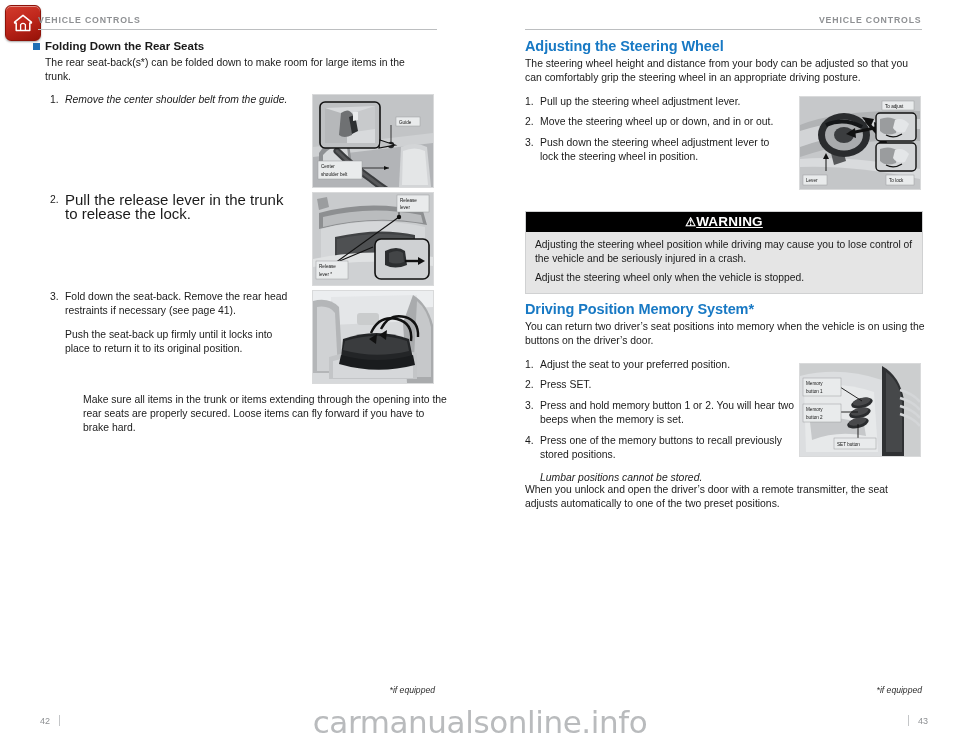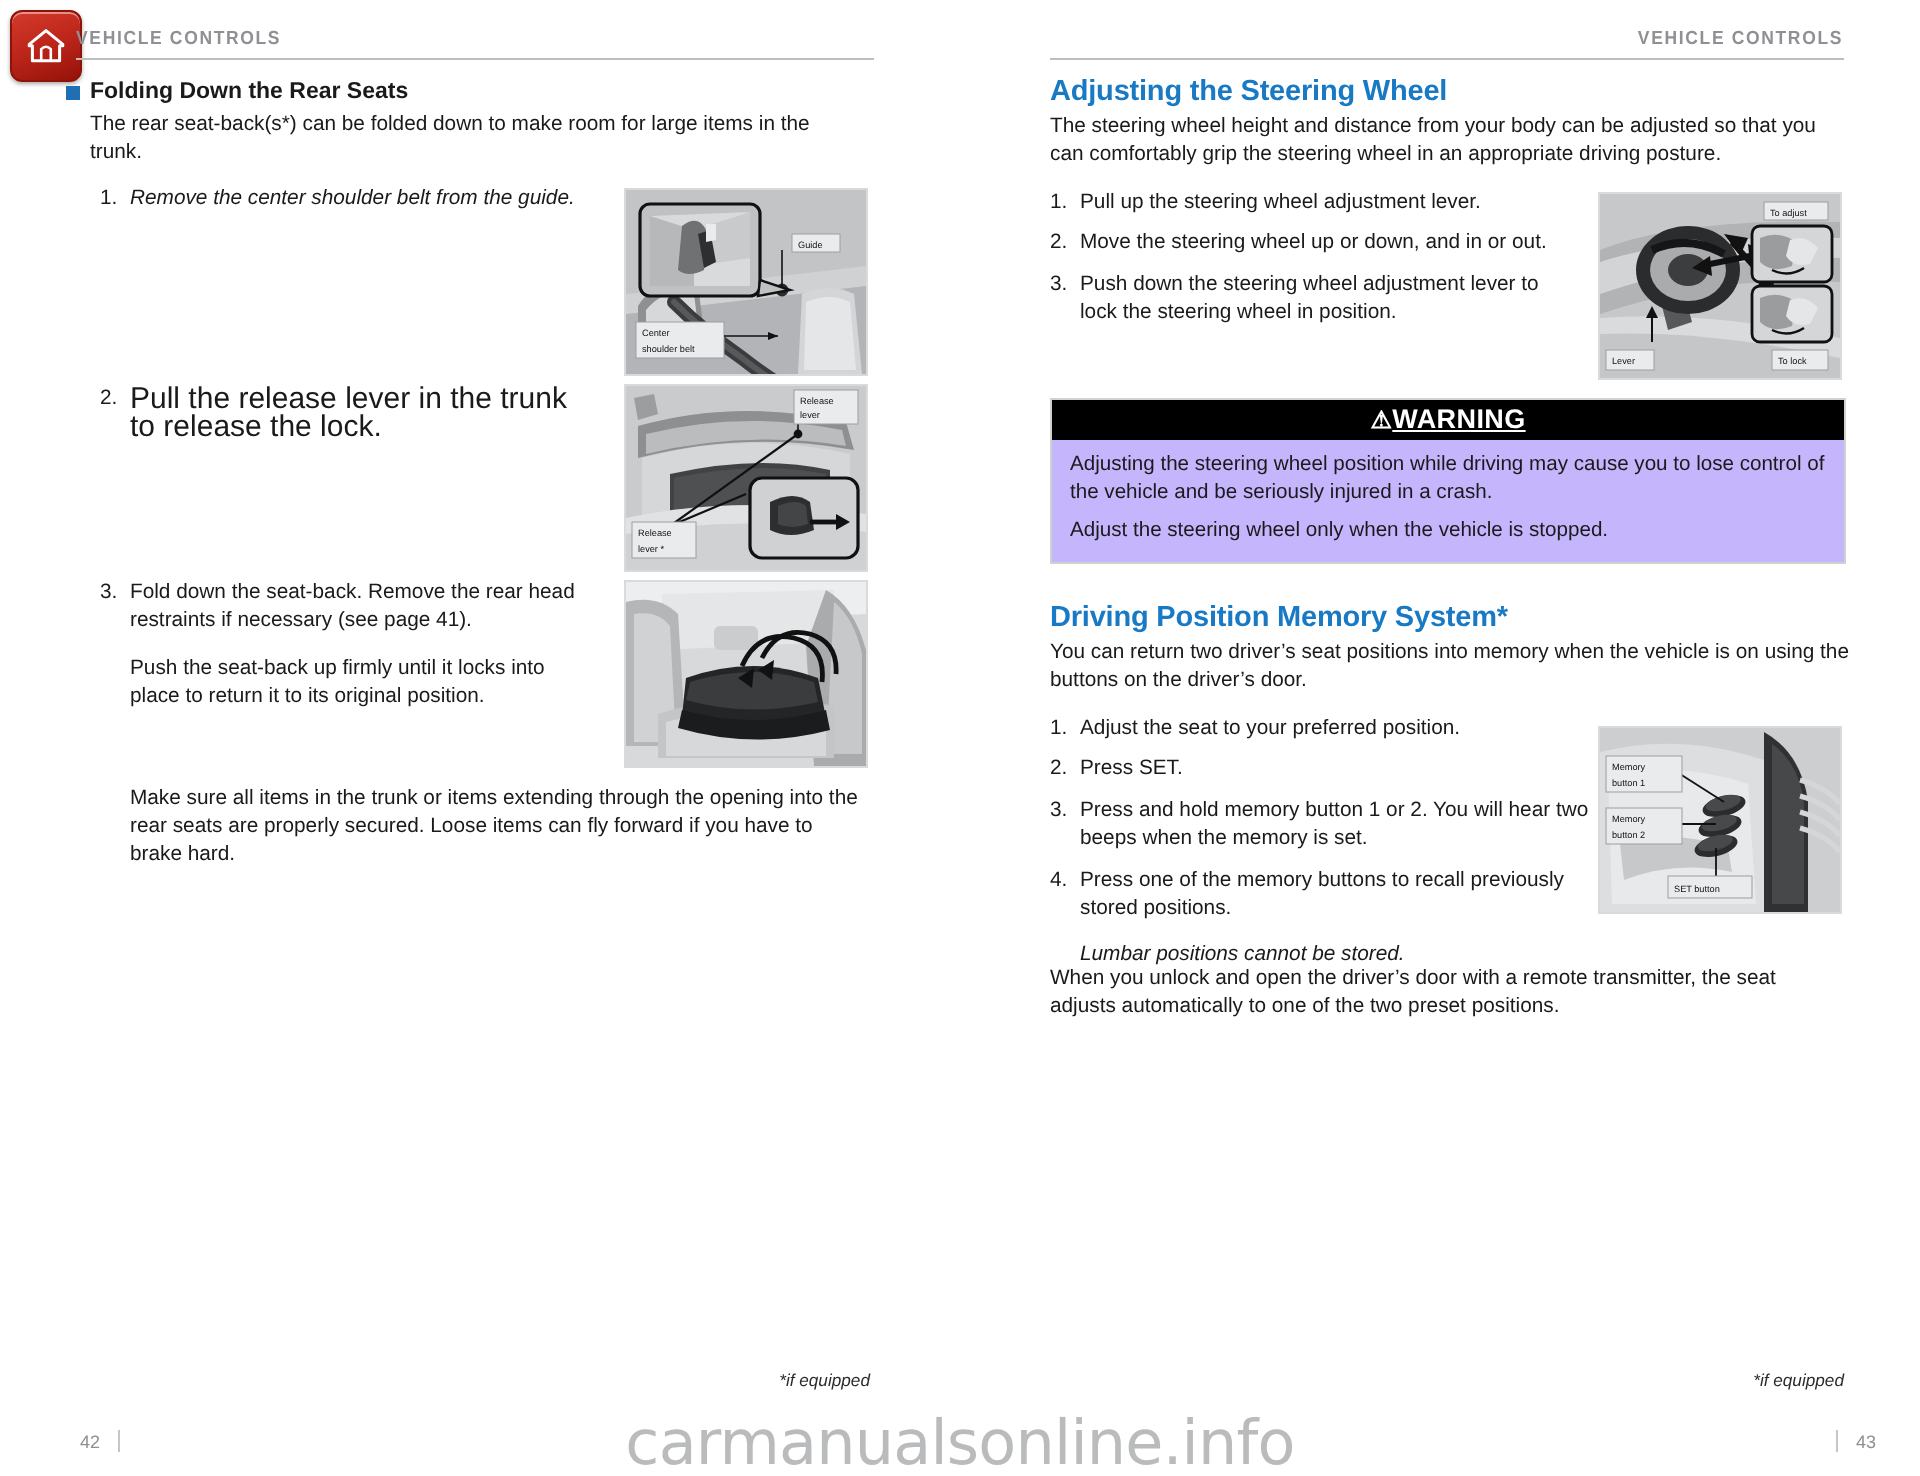--- a/index.html
+++ b/index.html
@@ -71,21 +71,22 @@
     border:1px solid #d9dadb;
     background:#bfc1c3;
     overflow:hidden;
   }
   .fig svg{display:block;}
 
   
   .warn{
     position:absolute;
     border:1px solid #d0d1d2;
-    background:#c4b5fd;
+    background:#e5e5e5;
+    margin-top:12px;
   }
   .warn-bar{
     background:#000;color:#fff;text-align:center;
     font-size:13.5px;font-weight:bold;letter-spacing:.2px;
     padding:2px 0 3px 0;
   }
   .warn-bar .u{text-decoration:underline;}
   .warn-body{padding:6px 9px 8px 9px;}
   .warn-body p{margin:0 0 6px 0;font-size:10.3px;line-height:13.6px;}
   .warn-body p:last-child{margin-bottom:0;}
@@ -262,21 +263,21 @@
         <path d="M32 50 q32 -10 62 0 l2 10 q-34 8 -66 -1 Z" fill="#3a3c3e"></path>
         <path d="M28 64 q36 10 72 0 l2 10 q-38 10 -76 -1 Z" fill="#1a1c1e"></path>
 
         <path d="M58 42 q8 -18 26 -14 q16 4 14 22" stroke="#111" stroke-width="2.4" fill="none"></path>
         <path d="M56 48 l8 -5 l-1 10 Z" fill="#111"></path>
         <path d="M68 38 q8 -16 24 -12 q14 4 13 20" stroke="#111" stroke-width="2.4" fill="none"></path>
         <path d="M66 44 l8 -5 l-1 10 Z" fill="#111"></path>
       </svg>
     </div>
 
-    <div class="p" style="position:absolute;left:65px;top:393px;width:370px;">Make sure all items in the trunk or items extending through the opening into the rear seats are properly secured. Loose items can fly forward if you have to brake hard.</div>
+    <div class="p" style="position:absolute;left:83px;top:393px;width:370px;">Make sure all items in the trunk or items extending through the opening into the rear seats are properly secured. Loose items can fly forward if you have to brake hard.</div>
 
     <div class="footnote" style="right:45px;">*if equipped</div>
     <div class="pagenum" style="left:40px;">
       <span>42</span>
       <span class="bar"></span>
     </div>
   </div>
 
   <div class="col col-right">
 
@@ -416,21 +417,21 @@
         <text class="lbl" x="6" y="47" font-size="5.6" fill="#111">Memory</text>
         <text class="lbl" x="6" y="55" font-size="5.6" fill="#111">button 2</text>
         <rect x="34" y="74" width="42" height="11" fill="#e9ebec" stroke="#9b9d9f" stroke-width="0.5"></rect>
         <text class="lbl" x="37" y="82" font-size="5.8" fill="#111">SET button</text>
       </svg>
     </div>
 
     <div class="p" style="position:absolute;left:45px;top:483px;width:398px;">When you unlock and open the driver’s door with a remote transmitter, the seat adjusts automatically to one of the two preset positions.</div>
 
     <div class="footnote" style="right:38px;">*if equipped</div>
-    <div class="pagenum" style="right:22px;">
+    <div class="pagenum" style="right:32px;">
       <span class="bar"></span>
       <span>43</span>
     </div>
   </div>
 
   <div class="watermark">carmanualsonline.info</div>
 
 </div>
 
 </body></html>

